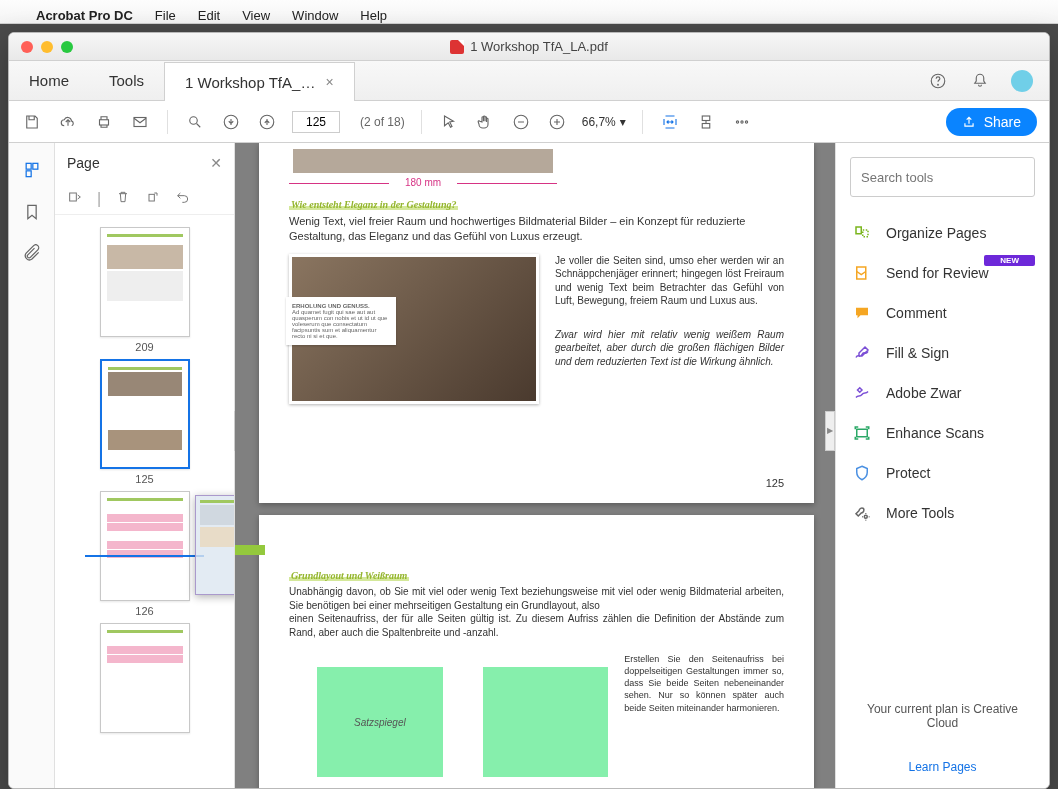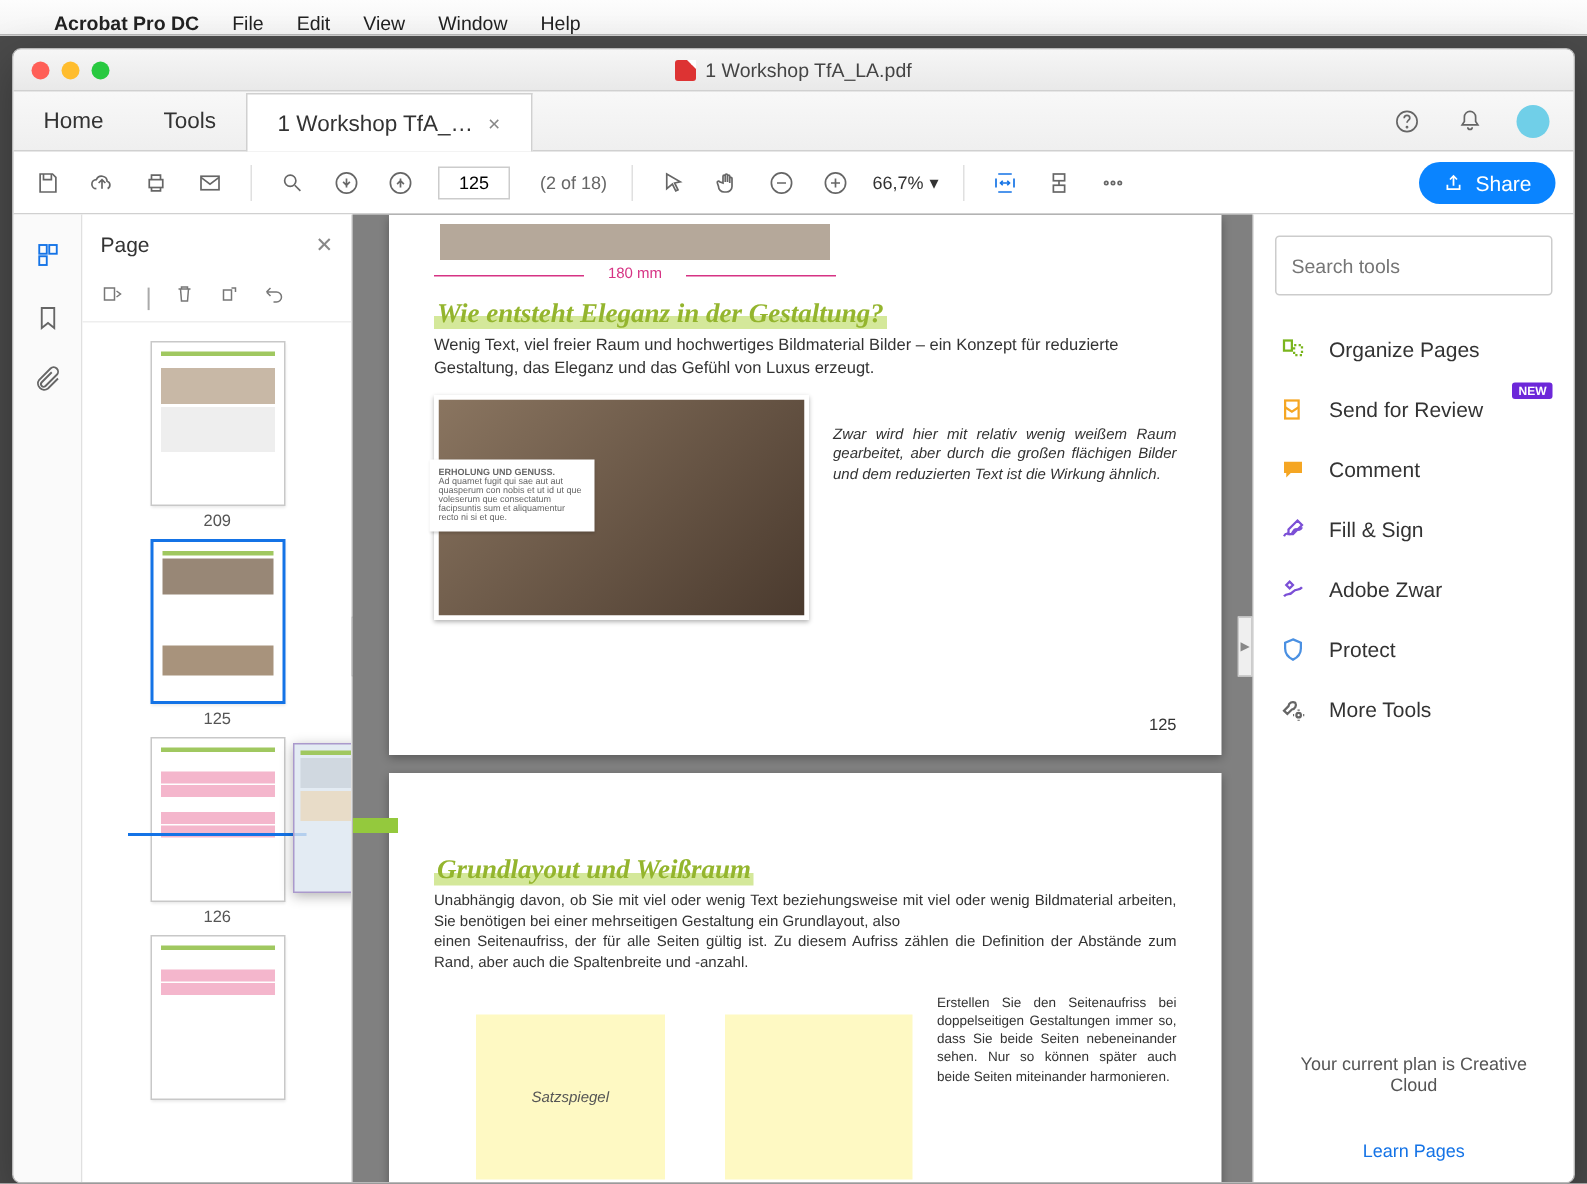--- a/index.html
+++ b/index.html
@@ -47,46 +47,46 @@
 .thumb.sel .page { border: 2px solid #1473e6; }
 .thumb .pnum { text-align: center; font-size: 11px; color: #555; margin-top: 4px; }
 .thumb .page .bar { height: 3px; background: #a0c860; margin-bottom: 2px; }
 .thumb .page .imgblock { background: #c8b8a6; height: 24px; margin: 2px 0; }
 .thumb .page .pinkrow { height: 8px; background: #f4b6cc; margin: 1px 0; }
 .drag-ghost { position: absolute; left: 140px; top: 280px; width: 80px; height: 100px; background: rgba(220,230,240,.8); border: 1px solid #a9c; box-shadow: 0 2px 8px rgba(0,0,0,.3); font-size: 3px; padding: 4px; }
 .drop-line { position: absolute; left: 30px; right: 30px; top: 340px; height: 2px; background: #1473e6; }
 .content { flex: 1; background: #808080; overflow: hidden; position: relative; }
 .pages-scroll { position: absolute; inset: 0; overflow-y: auto; padding: 0 24px; }
 .pdfpage { background: #fff; margin: 0 auto 12px; width: 555px; min-height: 360px; padding: 24px 30px; box-shadow: 0 2px 6px rgba(0,0,0,.3); font-size: 11px; color: #333; position: relative; }
-.pdfpage h3 { font-family: "Comic Sans MS", cursive; color: #94b52e; font-size: 18px; font-style: italic; margin: 0 0 4px; display: inline-block; background: linear-gradient(transparent 60%, #d4e89a 60%); padding: 0 2px; }
+.pdfpage h3 { font-family: "Comic Sans MS", cursive; color: #94b52e; font-size: 10px; font-style: italic; margin: 0 0 4px; display: inline-block; background: linear-gradient(transparent 60%, #d4e89a 60%); padding: 0 2px; }
 .pdfpage .dim-box { height: 24px; background: #b5a89a; width: 260px; margin-left: 4px; }
 .pdfpage .dim-arrow { color: #d63384; font-size: 10px; text-align: center; width: 268px; margin: 4px 0 10px; position: relative; }
 .pdfpage .dim-arrow::before, .pdfpage .dim-arrow::after { content: ""; position: absolute; top: 6px; height: 1px; background: #d63384; width: 100px; }
 .pdfpage .dim-arrow::before { left: 0; } .pdfpage .dim-arrow::after { right: 0; }
 .pdfpage .hero { display: flex; gap: 16px; margin-top: 10px; }
 .pdfpage .hero-img { width: 250px; height: 150px; background: linear-gradient(135deg,#8a7560,#4a3a2e); position: relative; border: 3px solid #fff; box-shadow: 0 1px 3px rgba(0,0,0,.3); }
 .pdfpage .hero-img .overlay { position: absolute; left: -6px; top: 40px; width: 110px; background: #fff; padding: 6px; font-size: 6px; color: #666; box-shadow: 0 1px 2px rgba(0,0,0,.2); }
 .pdfpage .hero-txt { flex: 1; font-size: 10px; line-height: 1.35; text-align: justify; }
 .pdfpage .hero-txt .italic { font-style: italic; margin-top: 20px; display: block; }
 .pdfpage .pn { position: absolute; bottom: 14px; right: 30px; font-size: 11px; }
 .pdfpage .green-tab { position: absolute; left: -30px; top: 30px; width: 36px; height: 10px; background: #94c93d; }
 .pdfpage .twocol { display: flex; font-size: 10px; text-align: justify; line-height: 1.35; flex-direction: column; }
 .pdfpage .twocol > div { flex: 1; }
 .pdfpage .pink-pair { display: flex; gap: 12px; margin-top: 14px; }
-.pdfpage .pink-pair .box { flex: 1; height: 110px; background: #fef9c3; display: flex; align-items: center; justify-content: center; font-style: italic; font-size: 10px; color: #555; margin-left: 28px; }
+.pdfpage .pink-pair .box { flex: 1; height: 110px; background: #86efac; display: flex; align-items: center; justify-content: center; font-style: italic; font-size: 10px; color: #555; margin-left: 28px; }
 .pdfpage .sidecol { font-size: 9px; line-height: 1.35; text-align: justify; }
 .collapse-handle { position: absolute; top: 50%; width: 10px; height: 40px; background: #efefef; border: 1px solid #ccc; display: flex; align-items: center; justify-content: center; font-size: 8px; color: #888; cursor: pointer; }
 .collapse-left { left: 225px; }
 .collapse-right { right: 214px; }
 .tools-panel { width: 214px; background: #fff; border-left: 1px solid #e0e0e0; padding: 14px; display: flex; flex-direction: column; }
 .tools-panel input.search { width: 100%; height: 40px; border: 1px solid #ccc; border-radius: 3px; padding: 0 10px; font-size: 13px; margin-bottom: 16px; }
 .tool-item { display: flex; align-items: center; gap: 14px; padding: 10px 2px; font-size: 14px; color: #333; cursor: pointer; position: relative; }
 .tool-icon { width: 20px; height: 20px; display: flex; align-items: center; justify-content: center; }
 .tool-icon svg { width: 18px; height: 18px; }
-.badge { position: absolute; right: 0; top: 2px; background: #6d28d9; color: #fff; font-size: 8px; font-weight: bold; padding: 1px 4px; border-radius: 2px; }
+.badge { position: absolute; right: 0; top: 2px; background: #6d28d9; color: #fff; font-size: 8px; font-weight: bold; padding: 1px 16px; border-radius: 2px; }
 .plan-footer { margin-top: auto; text-align: center; font-size: 12px; color: #555; }
 .plan-footer a { color: #1473e6; display: block; margin-top: 30px; text-decoration: none; }
 .iconbtn.fit svg { stroke: #1473e6; }
 </style>
 </head>
 <body>
 
 <div class="menubar">
   <span class="apple"></span>
   <b>Acrobat Pro DC</b>
@@ -347,20 +347,21 @@
           <h3>Wie entsteht Eleganz in der Gestaltung?</h3>
           <p style="line-height:1.35">Wenig Text, viel freier Raum und hochwertiges Bildmaterial Bilder – ein Konzept für reduzierte Gestaltung, das Eleganz und das Gefühl von Luxus erzeugt.</p>
           <div class="hero">
             <div class="hero-img">
               <div class="overlay">
                 <b>ERHOLUNG UND GENUSS.</b><br>
                 <span>Ad quamet fugit qui sae aut aut quasperum con nobis et ut id ut que voleserum que consectatum facipsuntis sum et aliquamentur recto ni si et que.</span>
               </div>
             </div>
             <div class="hero-txt">
+              <span>Je voller die Seiten sind, umso eher werden wir an Schnäppchenjäger erinnert; hingegen löst Freiraum und wenig Text beim Betrachter das Gefühl von Luft, Bewegung, freiem Raum und Luxus aus.</span>
               <span class="italic">Zwar wird hier mit relativ wenig weißem Raum gearbeitet, aber durch die großen flächigen Bilder und dem reduzierten Text ist die Wirkung ähnlich.</span>
             </div>
           </div>
           <div class="pn">125</div>
         </div>
 
         <div class="pdfpage" style="min-height:280px">
           <div class="green-tab"></div>
           <div style="height:30px"></div>
           <h3>Grundlayout und Weißraum</h3>
@@ -425,20 +426,29 @@
             <span class="tool-icon">
               <svg viewBox="0 0 24 24" fill="none" stroke="#7b4fd6" stroke-width="2">
                 <path d="M4 18c3-4 5 0 8-4s5 0 8-4"></path>
                 <path d="M6 8l3-3 3 3-3 3z"></path>
               </svg>
             </span>
             <span>Adobe Zwar</span>
           </div>
           <div class="tool-item">
             <span class="tool-icon">
+              <svg viewBox="0 0 24 24" fill="none" stroke="#2aa866" stroke-width="2">
+                <rect x="5" y="7" width="14" height="10"></rect>
+                <path d="M3 7V4h4M21 7V4h-4M3 17v3h4M21 17v3h-4"></path>
+              </svg>
+            </span>
+            <span>Enhance Scans</span>
+          </div>
+          <div class="tool-item">
+            <span class="tool-icon">
               <svg viewBox="0 0 24 24" fill="none" stroke="#4a90e2" stroke-width="2">
                 <path d="M12 3l7 3v5c0 5-3 8-7 10-4-2-7-5-7-10V6z"></path>
               </svg>
             </span>
             <span>Protect</span>
           </div>
           <div class="tool-item">
             <span class="tool-icon">
               <svg viewBox="0 0 24 24" fill="none" stroke="#666" stroke-width="2">
                 <path d="M14 6a4 4 0 00-6 3l-4 4 3 3 4-4a4 4 0 003-6z"></path>

